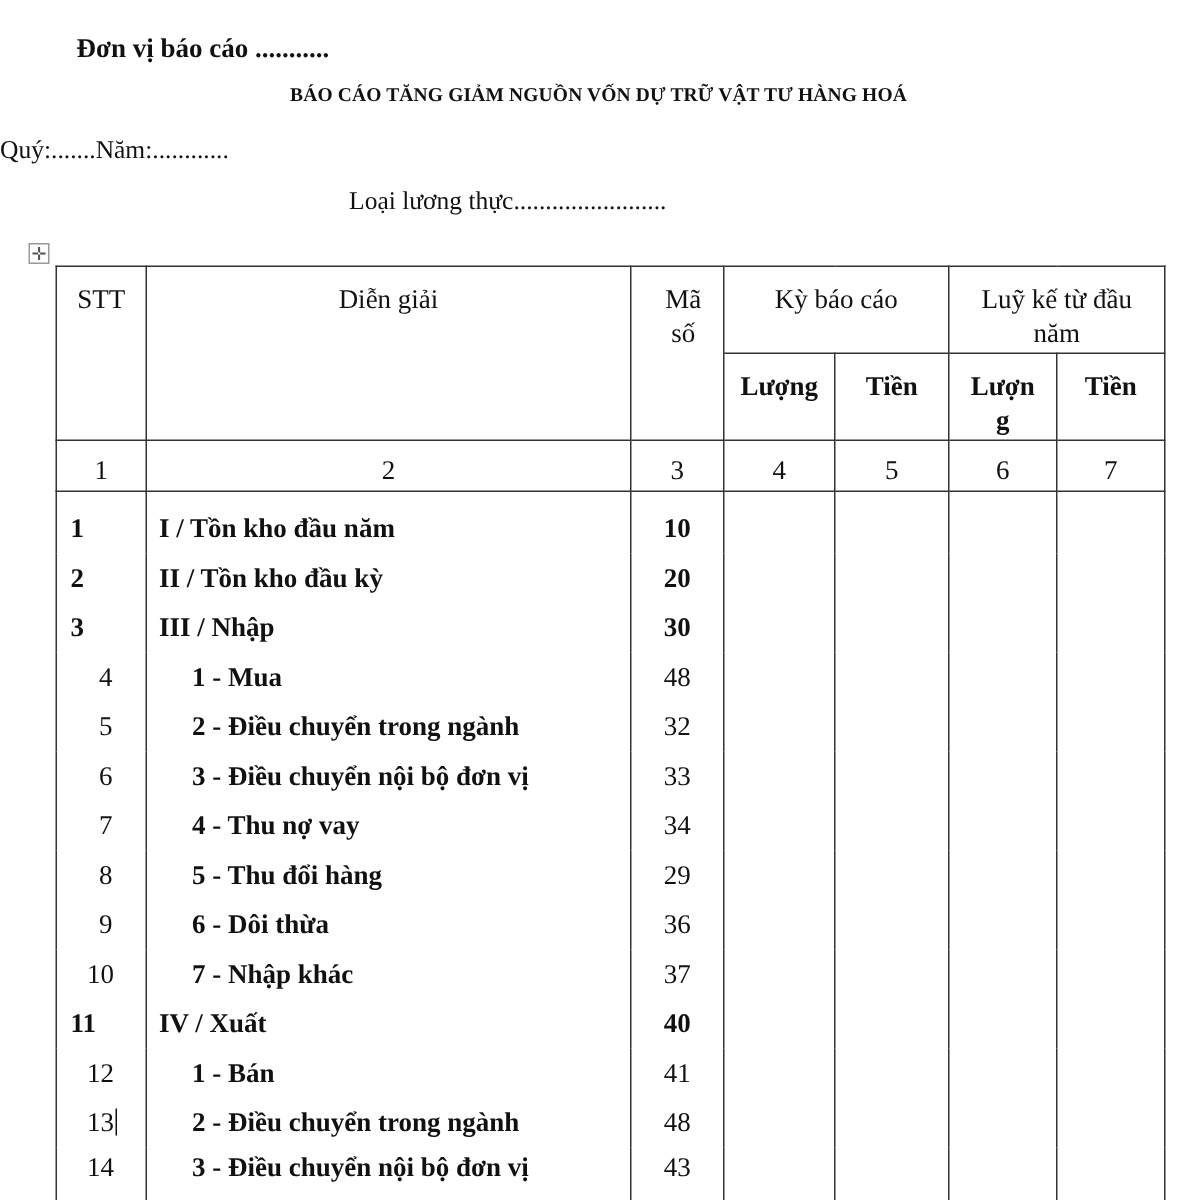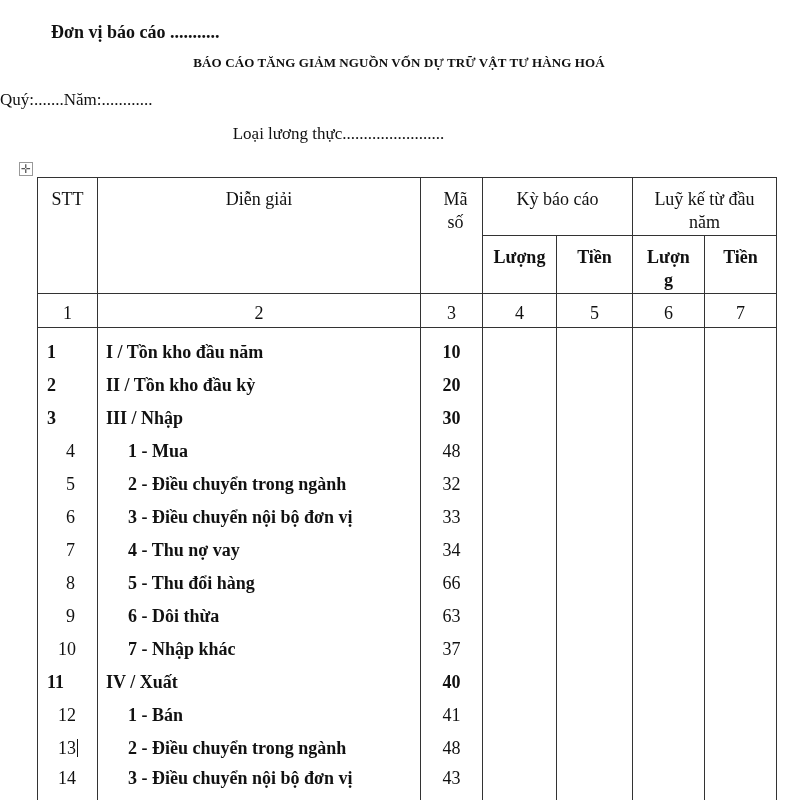--- a/index.html
+++ b/index.html
@@ -136,30 +136,30 @@
         <td class="c-desc sub">4 - Thu nợ vay</td>
         <td class="c-code">34</td>
         <td></td>
         <td></td>
         <td></td>
         <td></td>
       </tr>
       <tr>
         <td class="c-stt sub">8</td>
         <td class="c-desc sub">5 - Thu đổi hàng</td>
-        <td class="c-code">66</td>
+        <td class="c-code">29</td>
         <td></td>
         <td></td>
         <td></td>
         <td></td>
       </tr>
       <tr>
         <td class="c-stt sub">9</td>
         <td class="c-desc sub">6 - Dôi thừa</td>
-        <td class="c-code">63</td>
+        <td class="c-code">36</td>
         <td></td>
         <td></td>
         <td></td>
         <td></td>
       </tr>
       <tr>
         <td class="c-stt sub2">10</td>
         <td class="c-desc sub">7 - Nhập khác</td>
         <td class="c-code">37</td>
         <td></td>

